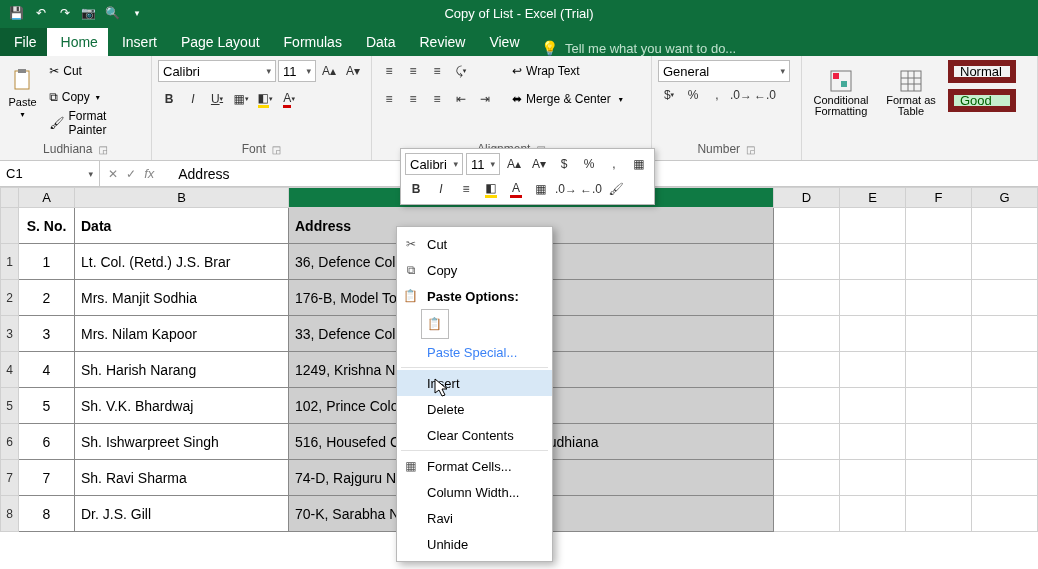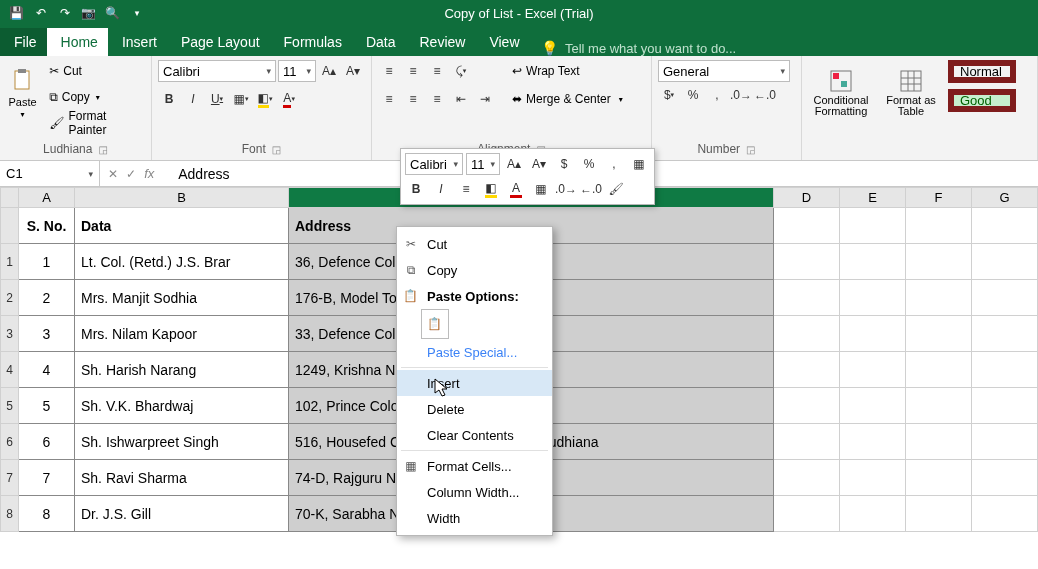--- a/index.html
+++ b/index.html
@@ -464,21 +464,25 @@
   <div class="ctx-item">
       <span class="ctx-icon">▦</span>
       <span>Format Cells...</span>
     </div>
   <div class="ctx-item">
       <span class="ctx-icon"></span>
       <span>Column Width...</span>
     </div>
   <div class="ctx-item">
       <span class="ctx-icon"></span>
-      <span>Width</span>
+      <span>Ravi</span>
+    </div>
+  <div class="ctx-item">
+      <span class="ctx-icon"></span>
+      <span>Unhide</span>
     </div>
 </div>
 
 <div class="cursor" style="left:434px; top:378px;">
   <svg viewBox="0 0 16 20">
       <path d="M1 1 L1 15 L5 12 L8 18 L11 17 L8 11 L13 11 Z" fill="#fff" stroke="#000"></path>
     </svg>
 </div>
 
 </body></html>

